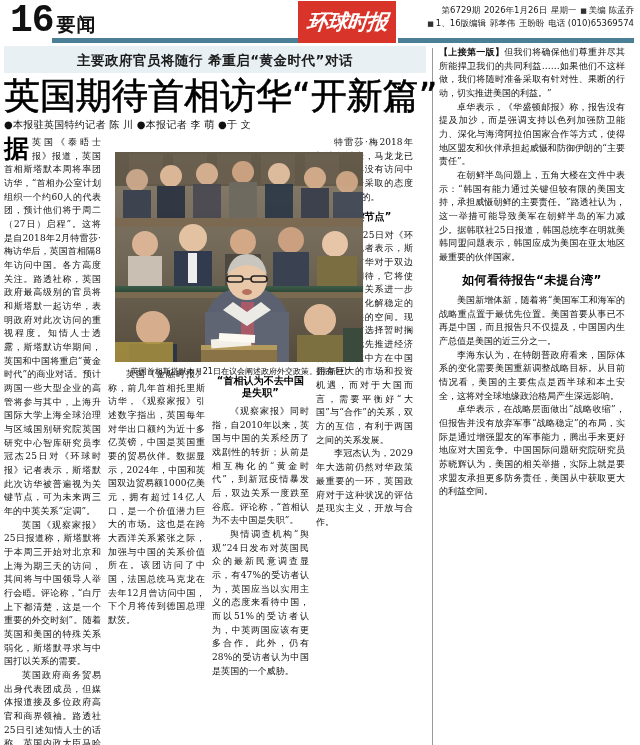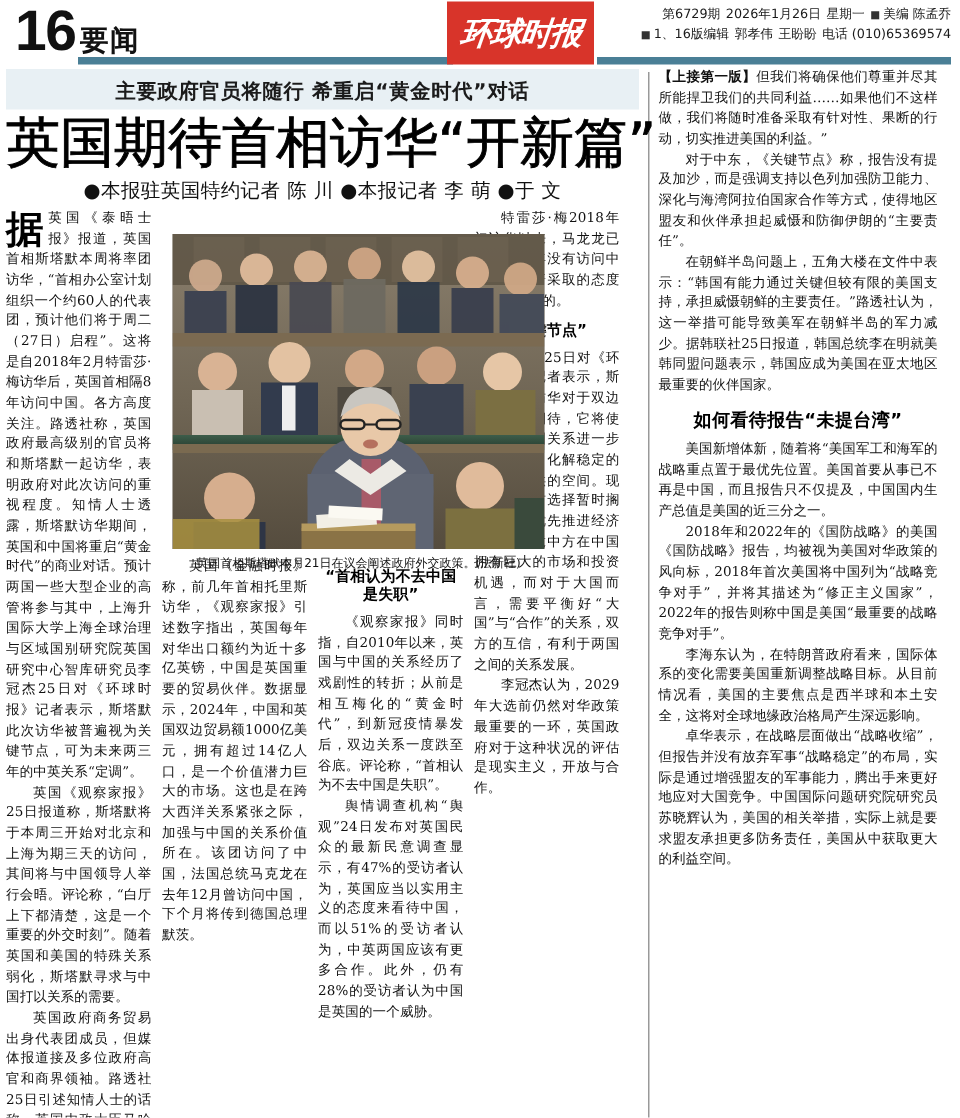--- a/index.html
+++ b/index.html
@@ -23,21 +23,21 @@
     box-sizing: border-box;
   }
   .page-num-block {
     position: absolute;
     left: 10px;
     top: 2px;
     display: flex;
     align-items: baseline;
   }
   .page-num {
-    font-family: Liberation Sans, sans-serif;
+    font-family: Liberation Mono, monospace;
     font-size: 38px;
     font-weight: bold;
     color: #111;
     line-height: 1;
     letter-spacing: -1px;
   }
   .page-sec {
     font-family: "DejaVu Sans", "Liberation Sans", sans-serif;
     font-size: 19px;
     font-weight: bold;
@@ -142,23 +142,22 @@
     font-size: 36px;
     font-weight: normal;
     color: #000;
     letter-spacing: 0px;
     line-height: 1.08;
     margin: 4px 0 2px 0;
     white-space: nowrap;
     -webkit-text-stroke: 0.6px #000;
   }
   .byline {
-    text-align: center;
-    font-family: "DejaVu Sans", "Liberation Sans", sans-serif;
-    font-size: 13px;
+    font-family: "DejaVu Sans", "Liberation Sans", sans-serif;
+    font-size: 10px;
     color: #111;
     margin-bottom: 4px;
     letter-spacing: 0.3px;
   }
 
   
   .cols {
     display: flex;
     position: relative;
   }
@@ -419,25 +418,24 @@
       </div>
 
     </div>
   </div>
 
   <div class="vrule"></div>
 
   <div class="right-zone">
     <div class="rcol">
       <p class="noind" style="text-indent:0;"><span class="jump-ref">【上接第一版】</span><span>但我们将确保他们尊重并尽其所能捍卫我们的共同利益……如果他们不这样做，我们将随时准备采取有针对性、果断的行动，切实推进美国的利益。”</span></p>
-      <p>对于中东，《关键节点》称，报告没有提及加沙，而是强调支持以色列加强防卫能力、深化与海湾阿拉伯国家合作等方式，使得地区盟友和伙伴承担起威慑和防御伊朗的“主要责任”。</p>
+      <p>卓华表示，《华盛顿邮报》称，报告没有提及加沙，而是强调支持以色列加强防卫能力、深化与海湾阿拉伯国家合作等方式，使得地区盟友和伙伴承担起威慑和防御伊朗的“主要责任”。</p>
       <p>在朝鲜半岛问题上，五角大楼在文件中表示：“韩国有能力通过关键但较有限的美国支持，承担威慑朝鲜的主要责任。”路透社认为，这一举措可能导致美军在朝鲜半岛的军力减少。据韩联社25日报道，韩国总统李在明就美韩同盟问题表示，韩国应成为美国在亚太地区最重要的伙伴国家。</p>
 
       <div class="rsubhead">如何看待报告“未提台湾”</div>
 
       <p>美国新增体新，随着将“美国军工和海军的战略重点置于最优先位置。美国首要从事已不再是中国，而且报告只不仅提及，中国国内生产总值是美国的近三分之一。</p>
-      <p>2018年和2022年的《国防战略》的美国《国防战略》报告，均被视为美国对华政策的风向标，2018年首次美国将中国列为“战略竞争对手”，并将其描述为“修正主义国家”，2022年的报告则称中国是美国“最重要的战略竞争对手”。</p>
       <p>李海东认为，在特朗普政府看来，国际体系的变化需要美国重新调整战略目标。从目前情况看，美国的主要焦点是西半球和本土安全，这将对全球地缘政治格局产生深远影响。</p>
       <p>卓华表示，在战略层面做出“战略收缩”，但报告并没有放弃军事“战略稳定”的布局，实际是通过增强盟友的军事能力，腾出手来更好地应对大国竞争。中国国际问题研究院研究员苏晓辉认为，美国的相关举措，实际上就是要求盟友承担更多防务责任，美国从中获取更大的利益空间。</p>
     </div>
   </div>
 
 </div>
 
 </body></html>

